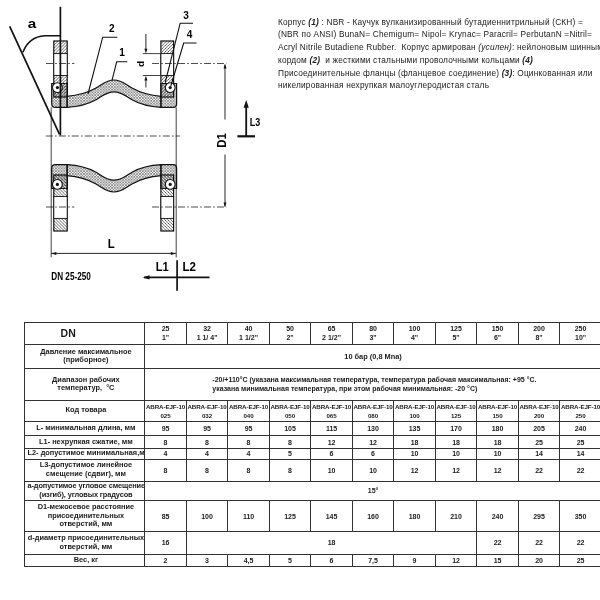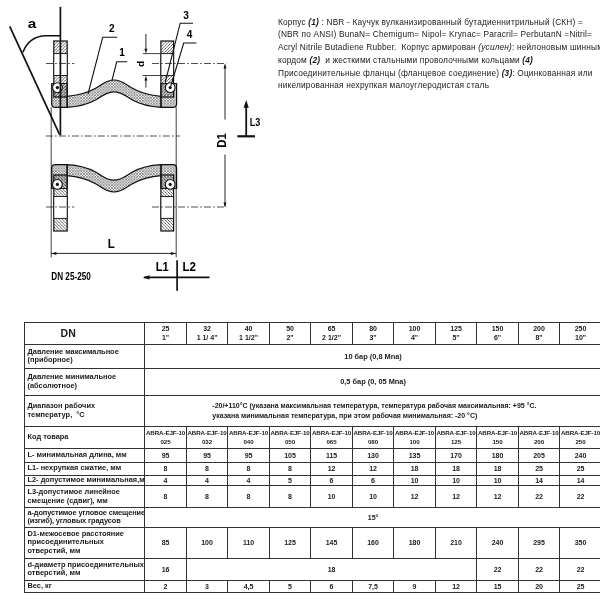--- a/index.html
+++ b/index.html
@@ -1,21 +1,21 @@
 <!DOCTYPE html>
 <html><head>
 <meta charset="utf-8">
 <style>
 html,body{margin:0;padding:0;background:#fff;}
 body{width:600px;height:600px;position:relative;font-family:"Liberation Sans",sans-serif;color:#111;}
 #txt{position:absolute;left:278px;top:15.5px;width:340px;font-size:8.3px;letter-spacing:0.18px;line-height:12.8px;color:#1a1a1a;}
 #txt b{font-weight:bold;font-style:italic;}
 table{position:absolute;left:24px;top:322px;border-collapse:collapse;table-layout:fixed;width:577px;}
 td{border:1px solid #333;font-weight:bold;font-size:7px;text-align:center;vertical-align:middle;padding:0;color:#1a1a1a;overflow:hidden;white-space:nowrap;}
-td.lbl{text-align:left;padding-left:2.5px;font-size:7.4px;line-height:8.6px;}
+td.lbl{text-align:center;padding-left:2.5px;font-size:7.4px;line-height:8.6px;}
 td.hd2{font-size:7px;line-height:9.5px;}
 td.kod{font-size:6.2px;letter-spacing:-0.1px;line-height:9px;}
 </style>
 </head>
 <body>
 <svg width="600" height="600" viewBox="0 0 600 600" style="position:absolute;left:0;top:0">
 <defs>
 <pattern id="xh" patternUnits="userSpaceOnUse" width="2.8" height="2.8">
 <path d="M0,0 L2.8,2.8 M2.8,0 L0,2.8" stroke="#3c3c3c" stroke-width="0.55"></path>
 </pattern>
@@ -118,24 +118,20 @@
 <td class="hd2">100<br>4"</td>
 <td class="hd2">125<br>5"</td>
 <td class="hd2">150<br>6"</td>
 <td class="hd2">200<br>8"</td>
 <td class="hd2">250<br>10"</td>
 </tr>
 <tr style="height:24.5px">
         <td class="lbl">Давление максимальное<br>(приборное)</td>
         <td colspan="11" style="font-size:7.4px">10 бар (0,8 Mna)</td>
       </tr>
-<tr style="height:26.5px">
-        <td class="lbl">Давление минимальное<br>(абсолютное)</td>
-        <td colspan="11" style="font-size:7.4px">0,5 бар (0, 05 Mna)</td>
-      </tr>
 <tr style="height:31.5px">
         <td class="lbl">Диапазон рабочих<br>температур,&nbsp; °С</td>
         <td colspan="11" style="text-align:left;padding-left:67px;font-size:7px;line-height:9.5px">-20/+110°С (указана максимальная температура, температура рабочая максимальная: +95 °С.<br>указана минимальная температура, при этом рабочая минимальная: -20 °С)</td>
       </tr>
 <tr style="height:21.5px">
         <td class="lbl">Код товара</td>
 <td class="kod">ABRA-EJF-10<br>025</td>
         <td class="kod">ABRA-EJF-10<br>032</td>
         <td class="kod">ABRA-EJF-10<br>040</td>
         <td class="kod">ABRA-EJF-10<br>050</td>

